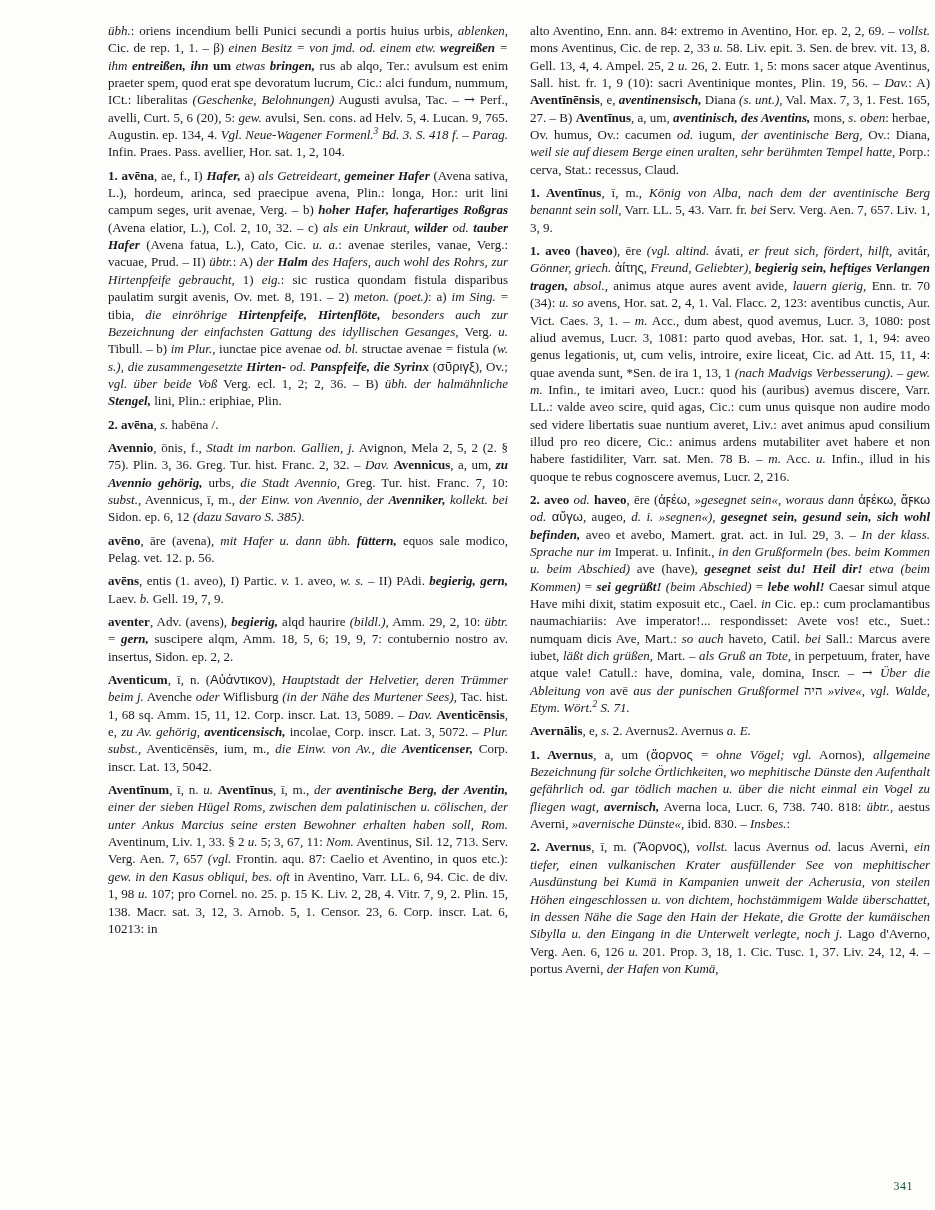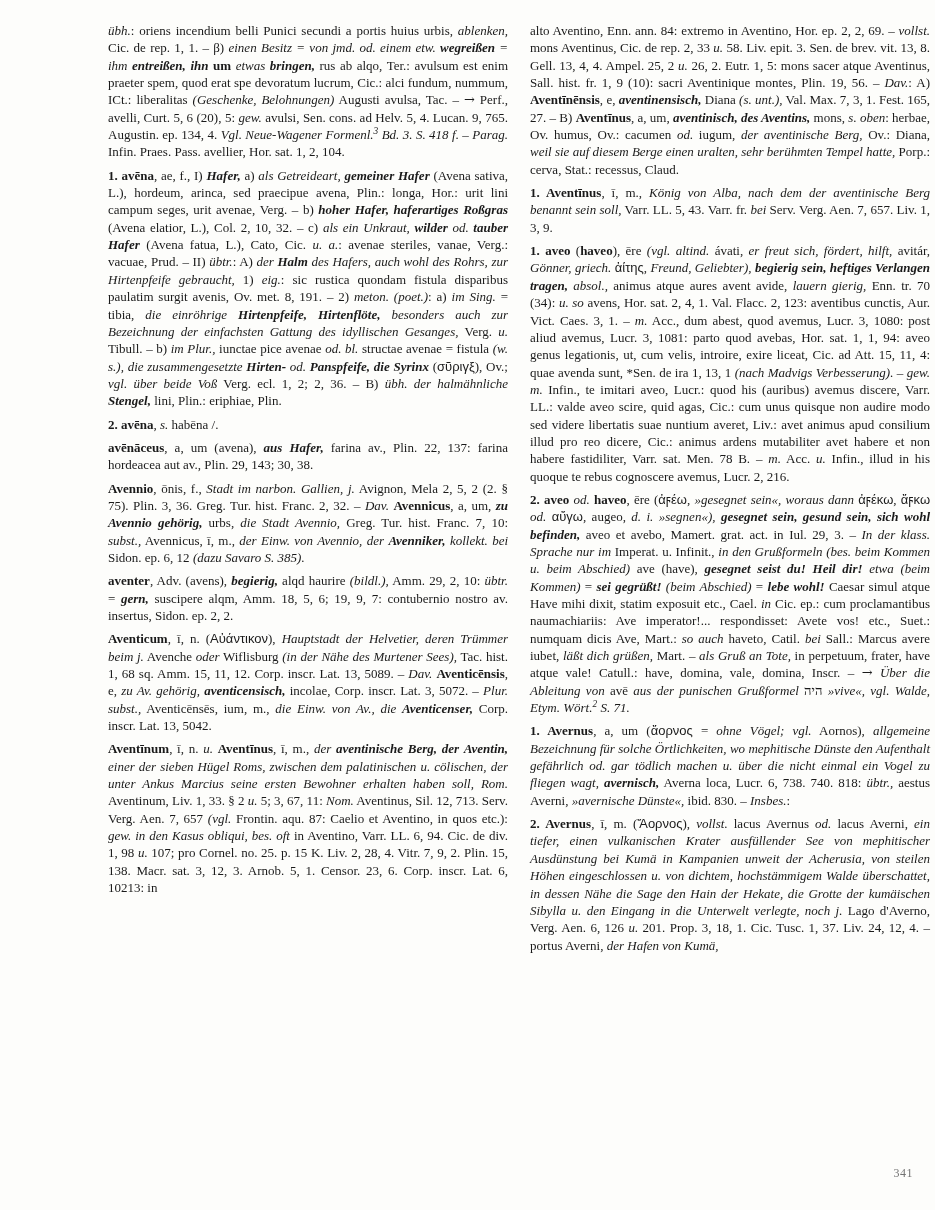--- a/index.html
+++ b/index.html
@@ -52,50 +52,52 @@
   .sup { font-size: 0.72em; vertical-align: super; line-height: 0; }
   .gr { font-family: Liberation Sans, sans-serif; }
   .heb {
     font-family: Liberation Serif, serif;
     direction: rtl;
     unicode-bidi: isolate;
   }
   #folio {
     position: absolute;
     right: 22px;
-    bottom: 29px;
+    bottom: 16px;
     font-size: 12px;
     letter-spacing: 0.5px;
-    color: #737373;
+    color: #14532d;
   }
   .arrow { font-family: "DejaVu Serif", serif; }
 </style>
 </head>
 <body>
 
 <div id="page">
 
   <div id="columns">
 
     <div class="column left">
       <p class="para"><i>übh.</i>: oriens incendium belli Punici secundi a portis huius urbis, <i>ablenken,</i> Cic. de rep. 1, 1. – β) <i>einen Besitz = von jmd. od. einem etw.</i> <b><i>wegreißen</i></b> <i>= ihm</i> <b><i>entreißen, ihn</i></b> <b>um</b> <i>etwas</i> <b><i>bringen,</i></b> rus ab alqo, Ter.: avulsum est enim praeter spem, quod erat spe devoratum lucrum, Cic.: alci fundum, nummum, ICt.: liberalitas <i>(Geschenke, Belohnungen)</i> Augusti avulsa, Tac. – <span class="arrow">→</span> Perf., avelli, Curt. 5, 6 (20), 5: <i>gew.</i> avulsi, Sen. cons. ad Helv. 5, 4. Lucan. 9, 765. Augustin. ep. 134, 4. <i>Vgl. Neue-Wagener Formenl.<span class="sup">3</span> Bd. 3. S. 418 f.</i> – <i>Parag.</i> Infin. Praes. Pass. avellier, Hor. sat. 1, 2, 104.</p>
       <p class="para"><b>1. avēna</b>, ae, f., I) <b><i>Hafer,</i></b> a) <i>als Getreideart,</i> <b><i>gemeiner Hafer</i></b> (Avena sativa, L.), hordeum, arinca, sed praecipue avena, Plin.: longa, Hor.: urit lini campum seges, urit avenae, Verg. – b) <b><i>hoher Hafer, haferartiges Roßgras</i></b> (Avena elatior, L.), Col. 2, 10, 32. – c) <i>als ein Unkraut,</i> <b><i>wilder</i></b> <i>od.</i> <b><i>tauber Hafer</i></b> (Avena fatua, L.), Cato, Cic. <i>u. a.</i>: avenae steriles, vanae, Verg.: vacuae, Prud. – II) <i>übtr.</i>: A) <i>der</i> <b><i>Halm</i></b> <i>des Hafers, auch wohl des Rohrs, zur Hirtenpfeife gebraucht,</i> 1) <i>eig.</i>: sic rustica quondam fistula disparibus paulatim surgit avenis, Ov. met. 8, 191. – 2) <i>meton. (poet.)</i>: a) <i>im Sing.</i> = tibia, <i>die einröhrige</i> <b><i>Hirtenpfeife, Hirtenflöte,</i></b> <i>besonders auch zur Bezeichnung der einfachsten Gattung des idyllischen Gesanges,</i> Verg. <i>u.</i> Tibull. – b) <i>im Plur.,</i> iunctae pice avenae <i>od. bl.</i> structae avenae = fistula <i>(w. s.), die zusammengesetzte</i> <b><i>Hirten-</i></b> <i>od.</i> <b><i>Panspfeife, die Syrinx</i></b> (<span class="gr">σῦριγξ</span>), Ov.; <i>vgl. über beide Voß</i> Verg. ecl. 1, 2; 2, 36. – B) <i>übh. der halmähnliche</i> <b><i>Stengel,</i></b> lini, Plin.: eriphiae, Plin.</p>
       <p class="para"><b>2. avēna</b>, <i>s.</i> habēna /.</p>
-      <p class="para"><b>avēnāceus</b>, a, um (avena), <b><i>aus Hafer,</i></b> farina av., Plin. 22, 137: farina hordeacea aut av., Plin. 29, 143; 30, 38.</p>
       <p class="para"><b>Avennio</b>, ōnis, f., <i>Stadt im narbon. Gallien, j.</i> Avignon, Mela 2, 5, 2 (2. § 75). Plin. 3, 36. Greg. Tur. hist. Franc. 2, 32. – <i>Dav.</i> <b>Avennicus</b>, a, um, <b><i>zu Avennio gehörig,</i></b> urbs, <i>die Stadt Avennio,</i> Greg. Tur. hist. Franc. 7, 10: <i>subst.,</i> Avennicus, ī, m., <i>der Einw. von Avennio, der</i> <b><i>Avenniker,</i></b> <i>kollekt. bei</i> Sidon. ep. 6, 12 <i>(dazu Savaro S. 385).</i></p>
+      <p class="para"><b>avēno</b>, āre (avena), <i>mit Hafer u. dann übh.</i> <b><i>füttern,</i></b> equos sale modico, Pelag. vet. 12. p. 56.</p>
+      <p class="para"><b>avēns</b>, entis (1. aveo), I) Partic. <i>v.</i> 1. aveo, <i>w. s.</i> – II) PAdi. <b><i>begierig, gern,</i></b> Laev. <i>b.</i> Gell. 19, 7, 9.</p>
       <p class="para"><b>aventer</b>, Adv. (avens), <b><i>begierig,</i></b> alqd haurire <i>(bildl.),</i> Amm. 29, 2, 10: <i>übtr.</i> = <b><i>gern,</i></b> suscipere alqm, Amm. 18, 5, 6; 19, 9, 7: contubernio nostro av. insertus, Sidon. ep. 2, 2.</p>
       <p class="para"><b>Aventicum</b>, ī, n. (<span class="gr">Αὐάντικον</span>), <i>Hauptstadt der Helvetier, deren Trümmer beim j.</i> Avenche <i>oder</i> Wiflisburg <i>(in der Nähe des Murtener Sees),</i> Tac. hist. 1, 68 sq. Amm. 15, 11, 12. Corp. inscr. Lat. 13, 5089. – <i>Dav.</i> <b>Aventicēnsis</b>, e, <i>zu Av. gehörig,</i> <b><i>aventicensisch,</i></b> incolae, Corp. inscr. Lat. 3, 5072. – <i>Plur. subst.,</i> Aventicēnsēs, ium, m., <i>die Einw. von Av., die</i> <b><i>Aventicenser,</i></b> Corp. inscr. Lat. 13, 5042.</p>
       <p class="para"><b>Aventīnum</b>, ī, n. <i>u.</i> <b>Aventīnus</b>, ī, m., <i>der</i> <b><i>aventinische Berg, der</i></b> <b><i>Aventin,</i></b> <i>einer der sieben Hügel Roms, zwischen dem palatinischen u. cölischen, der unter Ankus Marcius seine ersten Bewohner erhalten haben soll, Rom.</i> Aventinum, Liv. 1, 33. § 2 <i>u.</i> 5; 3, 67, 11: <i>Nom.</i> Aventinus, Sil. 12, 713. Serv. Verg. Aen. 7, 657 <i>(vgl.</i> Frontin. aqu. 87: Caelio et Aventino, in quos etc.): <i>gew. in den Kasus obliqui, bes. oft</i> in Aventino, Varr. LL. 6, 94. Cic. de div. 1, 98 <i>u.</i> 107; pro Cornel. no. 25. p. 15 K. Liv. 2, 28, 4. Vitr. 7, 9, 2. Plin. 15, 138. Macr. sat. 3, 12, 3. Arnob. 5, 1. Censor. 23, 6. Corp. inscr. Lat. 6, 10213: in</p>
     </div>
 
     <div class="column right">
       <p class="para">alto Aventino, Enn. ann. 84: extremo in Aventino, Hor. ep. 2, 2, 69. – <i>vollst.</i> mons Aventinus, Cic. de rep. 2, 33 <i>u.</i> 58. Liv. epit. 3. Sen. de brev. vit. 13, 8. Gell. 13, 4, 4. Ampel. 25, 2 <i>u.</i> 26, 2. Eutr. 1, 5: mons sacer atque Aventinus, Sall. hist. fr. 1, 9 (10): sacri Aventinique montes, Plin. 19, 56. – <i>Dav.</i>: A) <b>Aventīnēnsis</b>, e, <b><i>aventinensisch,</i></b> Diana <i>(s. unt.),</i> Val. Max. 7, 3, 1. Fest. 165, 27. – B) <b>Aventīnus</b>, a, um, <b><i>aventinisch, des Aventins,</i></b> mons, <i>s. oben</i>: herbae, Ov. humus, Ov.: cacumen <i>od.</i> iugum, <i>der aventinische Berg,</i> Ov.: Diana, <i>weil sie auf diesem Berge einen uralten, sehr berühmten Tempel hatte,</i> Porp.: cerva, Stat.: recessus, Claud.</p>
       <p class="para"><b>1. Aventīnus</b>, ī, m., <i>König von Alba, nach dem der aventinische Berg benannt sein soll,</i> Varr. LL. 5, 43. Varr. fr. <i>bei</i> Serv. Verg. Aen. 7, 657. Liv. 1, 3, 9.</p>
       <p class="para"><b>1. aveo</b> (<b>haveo</b>), ēre <i>(vgl. altind.</i> ávati, <i>er freut sich, fördert, hilft,</i> avitár, <i>Gönner, griech.</i> <span class="gr">ἀίτης</span>, <i>Freund, Geliebter),</i> <b><i>begierig sein, heftiges Verlangen tragen,</i></b> <i>absol.,</i> animus atque aures avent avide, <i>lauern gierig,</i> Enn. tr. 70 (34): <i>u. so</i> avens, Hor. sat. 2, 4, 1. Val. Flacc. 2, 123: aventibus cunctis, Aur. Vict. Caes. 3, 1. – <i>m.</i> Acc., dum abest, quod avemus, Lucr. 3, 1080: post aliud avemus, Lucr. 3, 1081: parto quod avebas, Hor. sat. 1, 1, 94: aveo genus legationis, ut, cum velis, introire, exire liceat, Cic. ad Att. 15, 11, 4: quae avenda sunt, *Sen. de ira 1, 13, 1 <i>(nach Madvigs Verbesserung).</i> – <i>gew. m.</i> Infin., te imitari aveo, Lucr.: quod his (auribus) avemus discere, Varr. LL.: valde aveo scire, quid agas, Cic.: cum unus quisque non audire modo sed videre libertatis suae nuntium averet, Liv.: avet animus apud consilium illud pro reo dicere, Cic.: animus ardens mutabiliter avet habere et non habere fastidiliter, Varr. sat. Men. 78 B. – <i>m.</i> Acc. <i>u.</i> Infin., illud in his quoque te rebus cognoscere avemus, Lucr. 2, 216.</p>
       <p class="para"><b>2. aveo</b> <i>od.</i> <b>haveo</b>, ēre (<span class="gr">ἀϝέω</span>, <i>»gesegnet sein«, woraus dann</i> <span class="gr">ἀϝέκω</span>, <span class="gr">ἄϝκω</span> <i>od.</i> <span class="gr">αὔγω</span>, augeo, <i>d. i. »segnen«),</i> <b><i>gesegnet sein, gesund sein, sich wohl befinden,</i></b> aveo et avebo, Mamert. grat. act. in Iul. 29, 3. – <i>In der klass. Sprache nur im</i> Imperat. u. Infinit., <i>in den Grußformeln (bes. beim Kommen u. beim Abschied)</i> ave (have), <b><i>gesegnet seist du! Heil dir!</i></b> <i>etwa (beim Kommen)</i> = <b><i>sei gegrüßt!</i></b> <i>(beim Abschied)</i> = <b><i>lebe wohl!</i></b> Caesar simul atque Have mihi dixit, statim exposuit etc., Cael. <i>in</i> Cic. ep.: cum proclamantibus naumachiariis: Ave imperator!... respondisset: Avete vos! etc., Suet.: numquam dicis Ave, Mart.: <i>so auch</i> haveto, Catil. <i>bei</i> Sall.: Marcus avere iubet, <i>läßt dich grüßen,</i> Mart. – <i>als Gruß an Tote,</i> in perpetuum, frater, have atque vale! Catull.: have, domina, vale, domina, Inscr. – <span class="arrow">→</span> <i>Über die Ableitung von</i> avē <i>aus der punischen Grußformel</i> <span class="heb">היה</span> <i>»vive«, vgl. Walde, Etym. Wört.<span class="sup">2</span> S. 71.</i></p>
+      <p class="para"><b>Avernālis</b>, e, <i>s.</i> 2. Avernus2. Avernus <i>a. E.</i></p>
       <p class="para"><b>1. Avernus</b>, a, um (<span class="gr">ἄορνος</span> = <i>ohne Vögel; vgl.</i> Aornos), <i>allgemeine Bezeichnung für solche Örtlichkeiten, wo mephitische Dünste den Aufenthalt gefährlich od. gar tödlich machen u. über die nicht einmal ein Vogel zu fliegen wagt,</i> <b><i>avernisch,</i></b> Averna loca, Lucr. 6, 738. 740. 818: <i>übtr.,</i> aestus Averni, <i>»avernische Dünste«,</i> ibid. 830. – <i>Insbes.</i>:</p>
       <p class="para"><b>2. Avernus</b>, ī, m. (<span class="gr">Ἄορνος</span>), <i>vollst.</i> lacus Avernus <i>od.</i> lacus Averni, <i>ein tiefer, einen vulkanischen Krater ausfüllender See von mephitischer Ausdünstung bei Kumä in Kampanien unweit der Acherusia, von steilen Höhen eingeschlossen u. von dichtem, hochstämmigem Walde überschattet, in dessen Nähe die Sage den Hain der Hekate, die Grotte der kumäischen Sibylla u. den Eingang in die Unterwelt verlegte, noch j.</i> Lago d'Averno, Verg. Aen. 6, 126 <i>u.</i> 201. Prop. 3, 18, 1. Cic. Tusc. 1, 37. Liv. 24, 12, 4. – portus Averni, <i>der Hafen von Kumä,</i></p>
     </div>
 
   </div>
 
   <div id="folio">341</div>
 
 </div>
 

